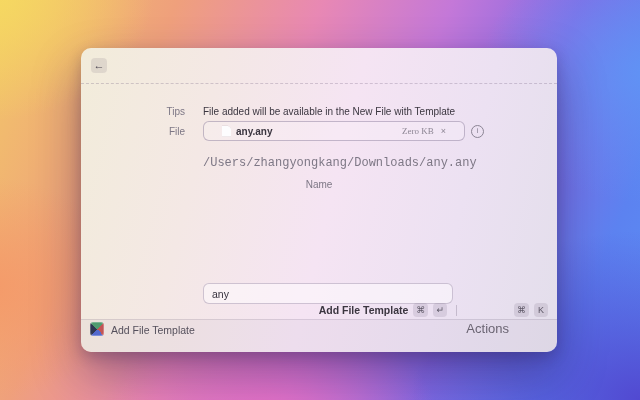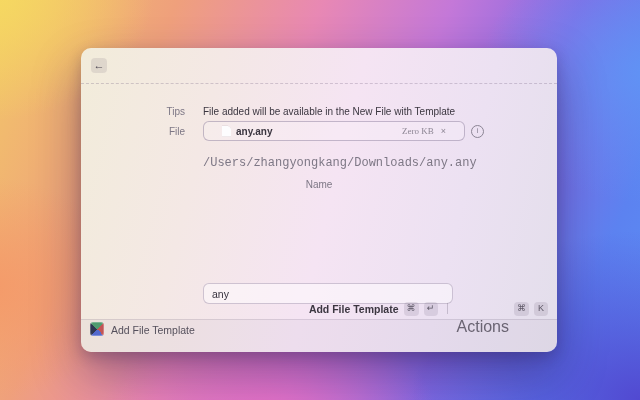--- a/index.html
+++ b/index.html
@@ -80,21 +80,21 @@
   }
   .ext-title{margin-left:7px;font-size:10.5px;color:#55505c;}
   .footer-right{margin-left:auto;display:flex;align-items:center;gap:5px;}
   .primary-label{font-size:10.5px;font-weight:700;color:#3b3640;cursor:pointer;}
   .kbd{
     min-width:8px;height:14px;padding:0 3px;border-radius:4px;
     background:rgba(100,88,115,.15);color:#5d5766;font-size:9px;line-height:1;
     display:inline-flex;align-items:center;justify-content:center;
   }
   .foot-divider{width:1px;height:11px;background:rgba(100,90,110,.28);margin:0 4px;}
-  .actions-label{font-size:16px;color:#6a6472;cursor:pointer;margin-top:37px;}
+  .actions-label{font-size:13px;color:#6a6472;cursor:pointer;margin-top:37px;}
 </style>
 </head>
 <body>
 
 <div class="bg"></div>
 
 <div class="window">
 
   <div class="win-header">
     <div class="back-btn">

